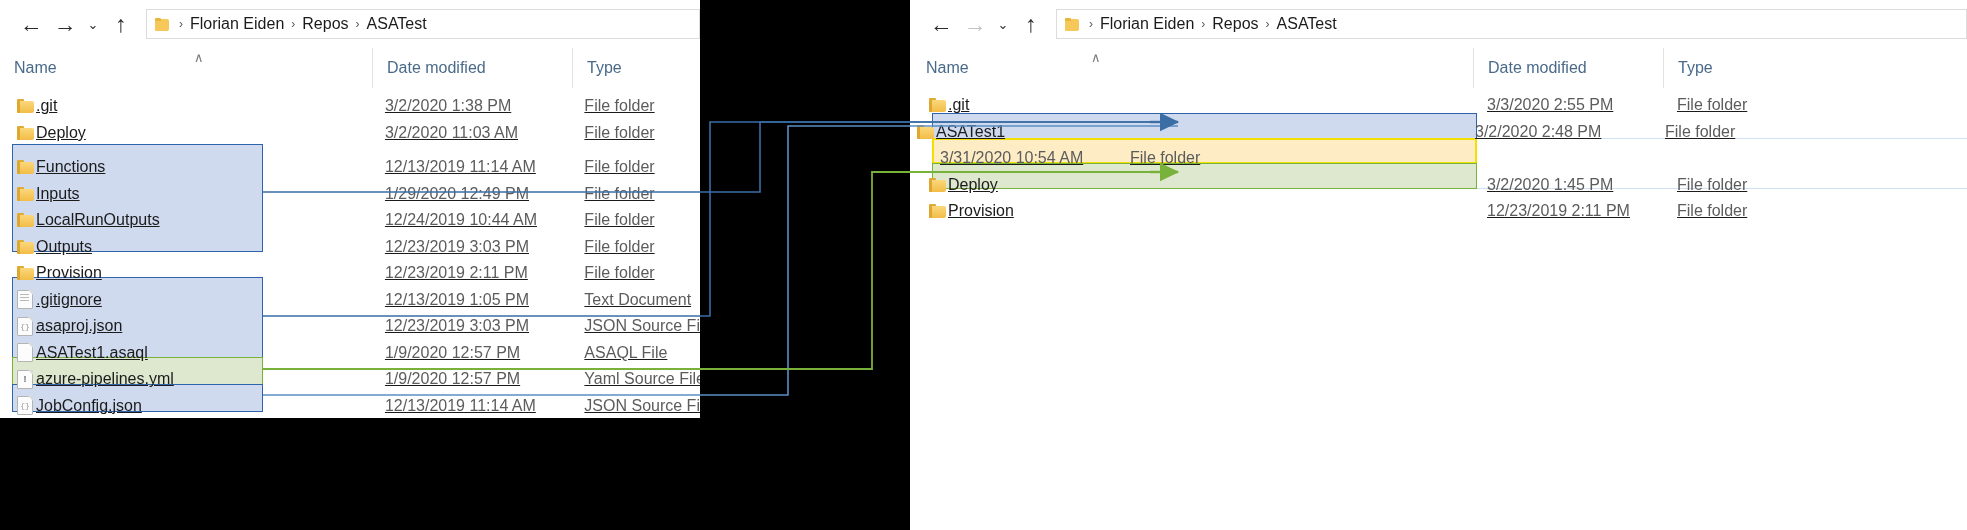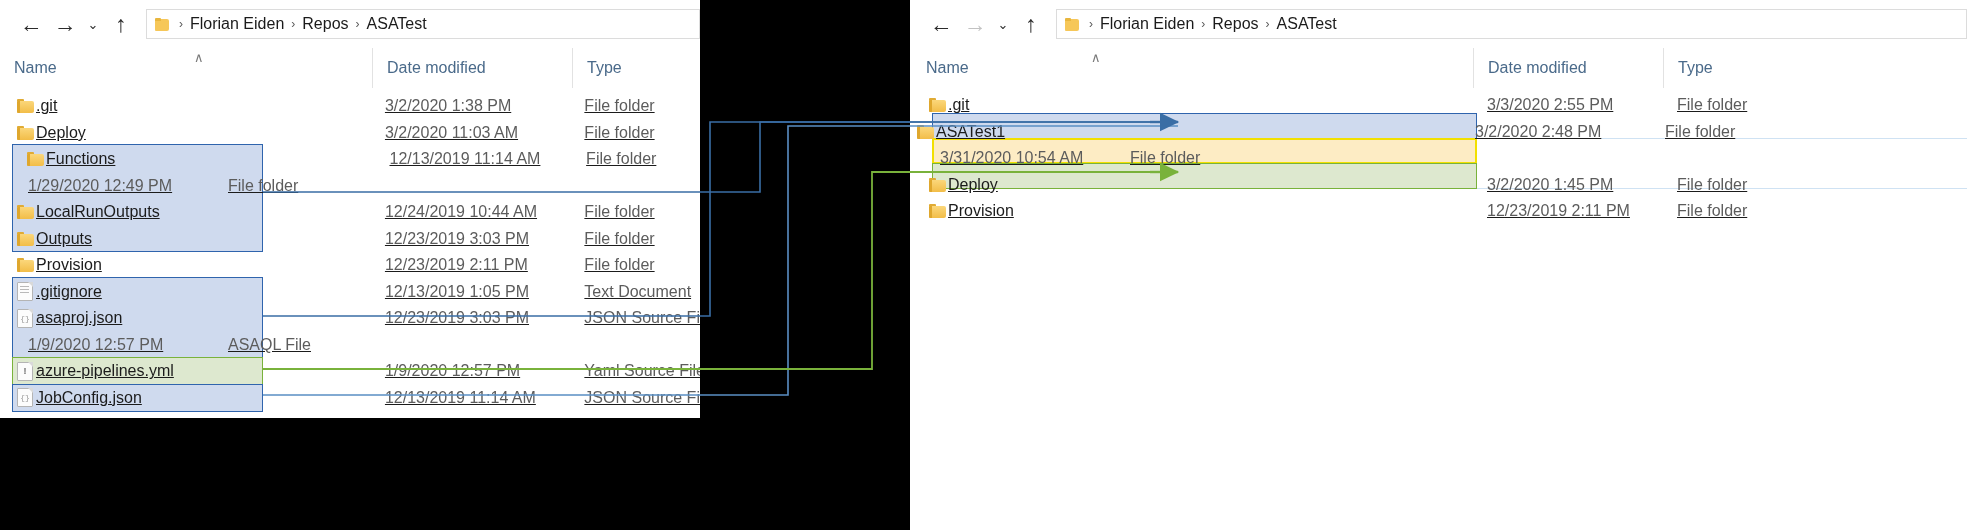--- a/index.html
+++ b/index.html
@@ -138,39 +138,49 @@
           </span>
           <span>Deploy</span>
         </div>
         <div class="cell c-date rowtext" style="width:200px;padding-left:14px">
           <span>3/2/2020 11:03 AM</span>
         </div>
         <div class="cell c-type rowtext" style="width:130px;padding-left:14px">
           <span>File folder</span>
         </div>
       </div>
-      <div class="row" style="padding-left: 24px;">
+      <div class="row" style="padding-left: 14px; margin-top: 8px;">
         <div class="cell c-name rowtext" style="width:358px">
           <span class="ico">
             <span class="folder">
               <span class="tab"></span>
               <span class="bod"></span>
               <span class="spine"></span>
             </span>
           </span>
           <span>Functions</span>
         </div>
         <div class="cell c-date rowtext" style="width:200px;padding-left:14px">
           <span>12/13/2019 11:14 AM</span>
         </div>
         <div class="cell c-type rowtext" style="width:130px;padding-left:14px">
           <span>File folder</span>
         </div>
       </div>
       <div class="row" style="padding-left: 14px;">
+        <div class="cell c-name rowtext" style="width:358px">
+          <span class="ico">
+            <span class="folder">
+              <span class="tab"></span>
+              <span class="bod"></span>
+              <span class="spine"></span>
+            </span>
+          </span>
+          <span>Inputs</span>
+        </div>
         <div class="cell c-date rowtext" style="width:200px;padding-left:14px">
           <span>1/29/2020 12:49 PM</span>
         </div>
         <div class="cell c-type rowtext" style="width:130px;padding-left:14px">
           <span>File folder</span>
         </div>
       </div>
       <div class="row" style="padding-left: 14px;">
         <div class="cell c-name rowtext" style="width:358px">
           <span class="ico">
@@ -251,20 +261,26 @@
           <span>asaproj.json</span>
         </div>
         <div class="cell c-date rowtext" style="width:200px;padding-left:14px">
           <span>12/23/2019 3:03 PM</span>
         </div>
         <div class="cell c-type rowtext" style="width:130px;padding-left:14px">
           <span>JSON Source File</span>
         </div>
       </div>
       <div class="row" style="padding-left: 14px;">
+        <div class="cell c-name rowtext" style="width:358px">
+          <span class="ico">
+            <span class="doc"></span>
+          </span>
+          <span>ASATest1.asaql</span>
+        </div>
         <div class="cell c-date rowtext" style="width:200px;padding-left:14px">
           <span>1/9/2020 12:57 PM</span>
         </div>
         <div class="cell c-type rowtext" style="width:130px;padding-left:14px">
           <span>ASAQL File</span>
         </div>
       </div>
       <div class="row" style="padding-left: 14px;">
         <div class="cell c-name rowtext" style="width:358px">
           <span class="ico">

